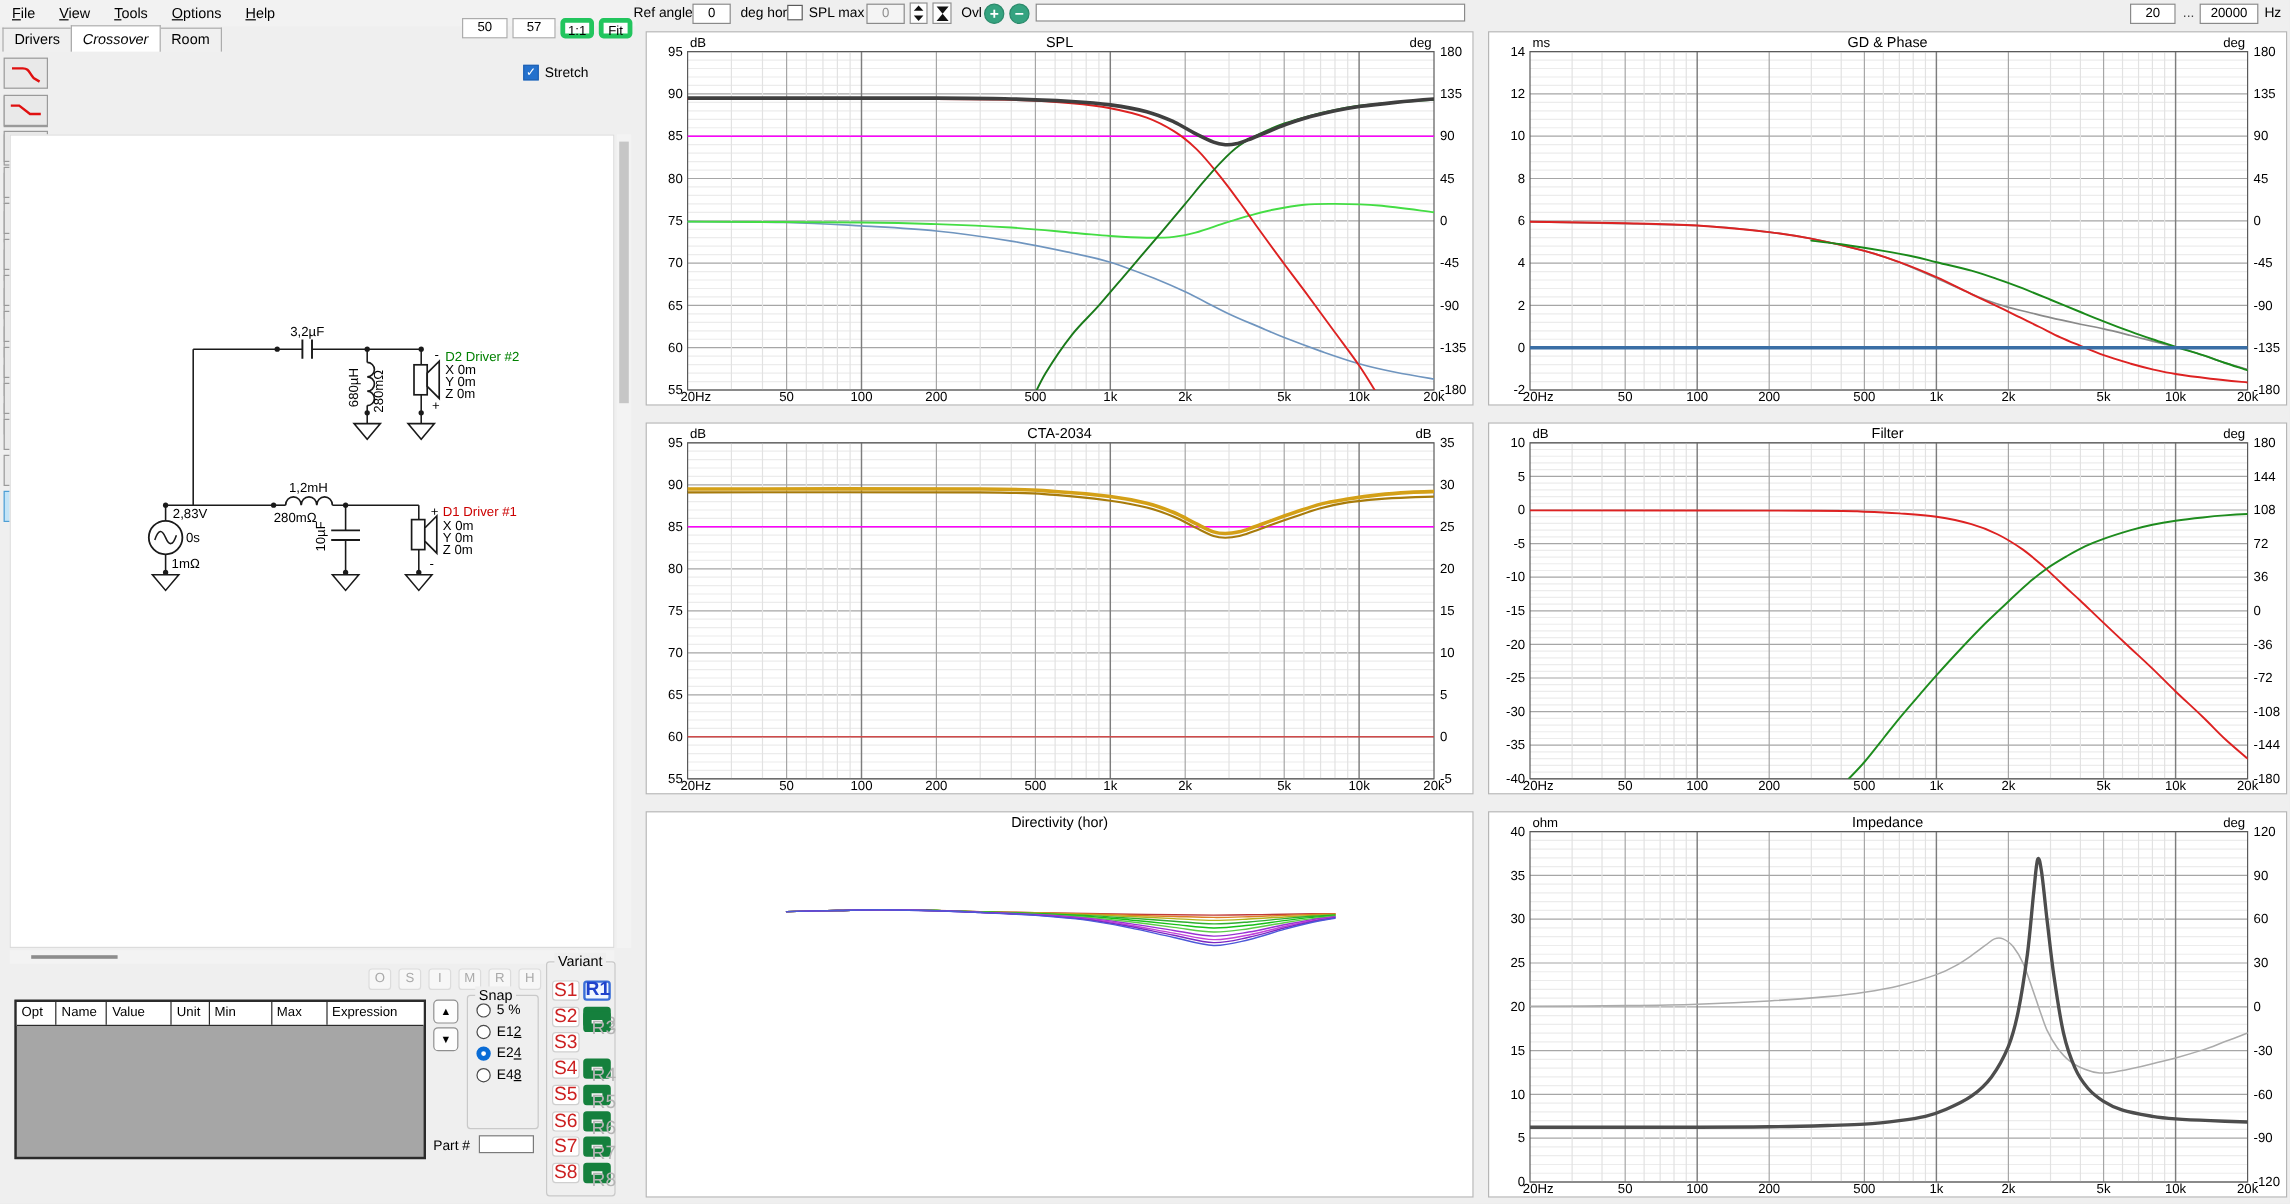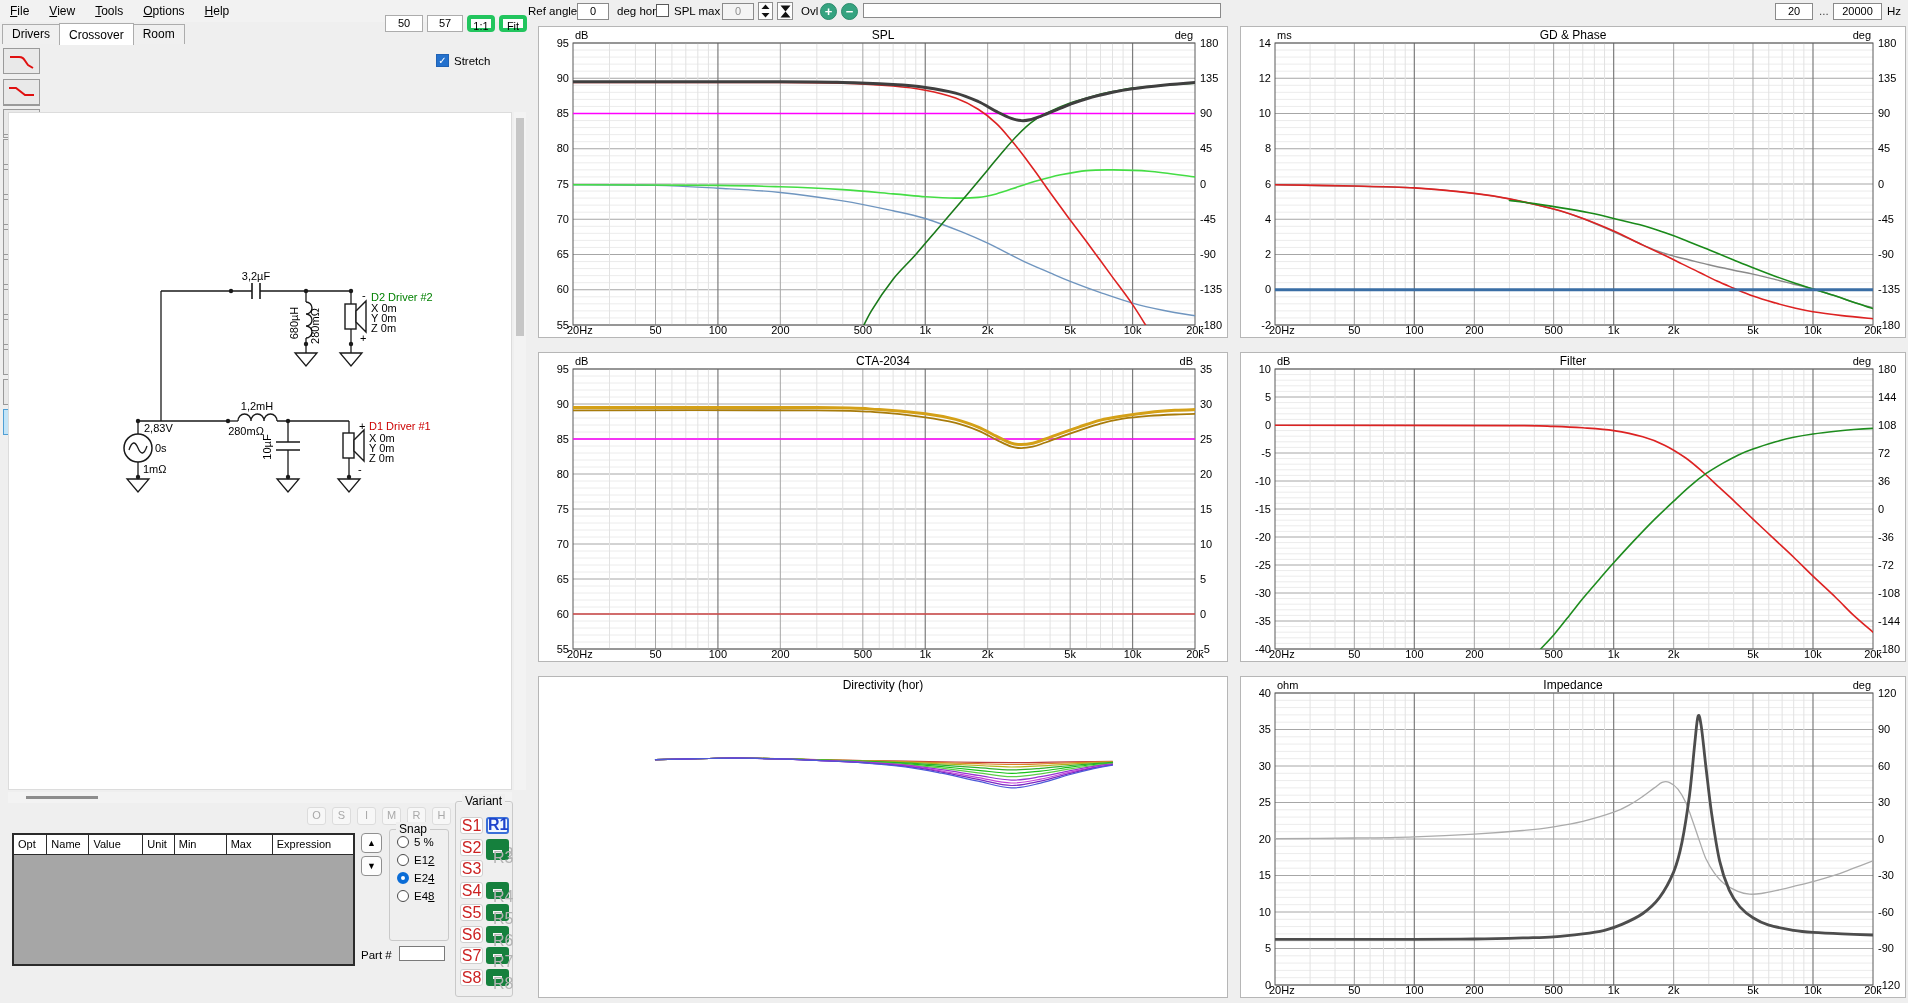--- a/index.html
+++ b/index.html
@@ -6,23 +6,23 @@
   #root{position:relative;width:1908px;height:1003px;background:#efefef;overflow:hidden;font-size:12px;color:#000;}
   .abs{position:absolute;box-sizing:border-box;}
   
   #menubar{left:0;top:0;width:530px;height:22px;display:flex;align-items:center;background:#f2f2f2;}
   .menu-item{padding:3px 10px;cursor:default;}
   .menu-item u{text-decoration:underline;}
   
   .numbox{background:#fff;border:1px solid #acacac;text-align:center;font-size:11px;line-height:15px;}
   .rbtn{background:#fdfdfd;border:4px solid #22c55e;border-radius:4px;text-align:center;font-size:11px;line-height:15px;}
   
-  #tabs{left:2px;top:24px;height:19px;display:flex;align-items:center;}
+  #tabs{left:2px;top:24px;height:19px;display:flex;align-items:flex-end;}
   .tab{padding:2px 9px 3px 9px;border:1px solid #acacac;border-bottom:none;background:#f0f0f0;font-size:12px;margin-right:-1px;}
-  .tab.active{background:#fff;padding-top:4px;position:relative;z-index:2;}
+  .tab.active{background:#fff;padding-top:4px;position:relative;z-index:2;font-style:italic;}
   
   .toolrow{display:flex;flex-direction:column;}
   .tbtn{width:37px;height:26px;background:#e9e9e9;border:1px solid #9a9a9a;display:flex;align-items:center;justify-content:center;font-size:11px;box-sizing:border-box;}
   .tbtn.sel{background:#c3e4f7;border:1px solid #4f9fd4;color:#1b5f9e;}
   .tbtn svg{display:block;}
   
   .cb{width:13px;height:13px;box-sizing:border-box;}
   .cb.checked{background:#2471cd;border:1px solid #2062b4;color:#fff;font-size:10px;line-height:12px;text-align:center;}
   .cb.un{background:#fff;border:1px solid #5a5a5a;}
   

